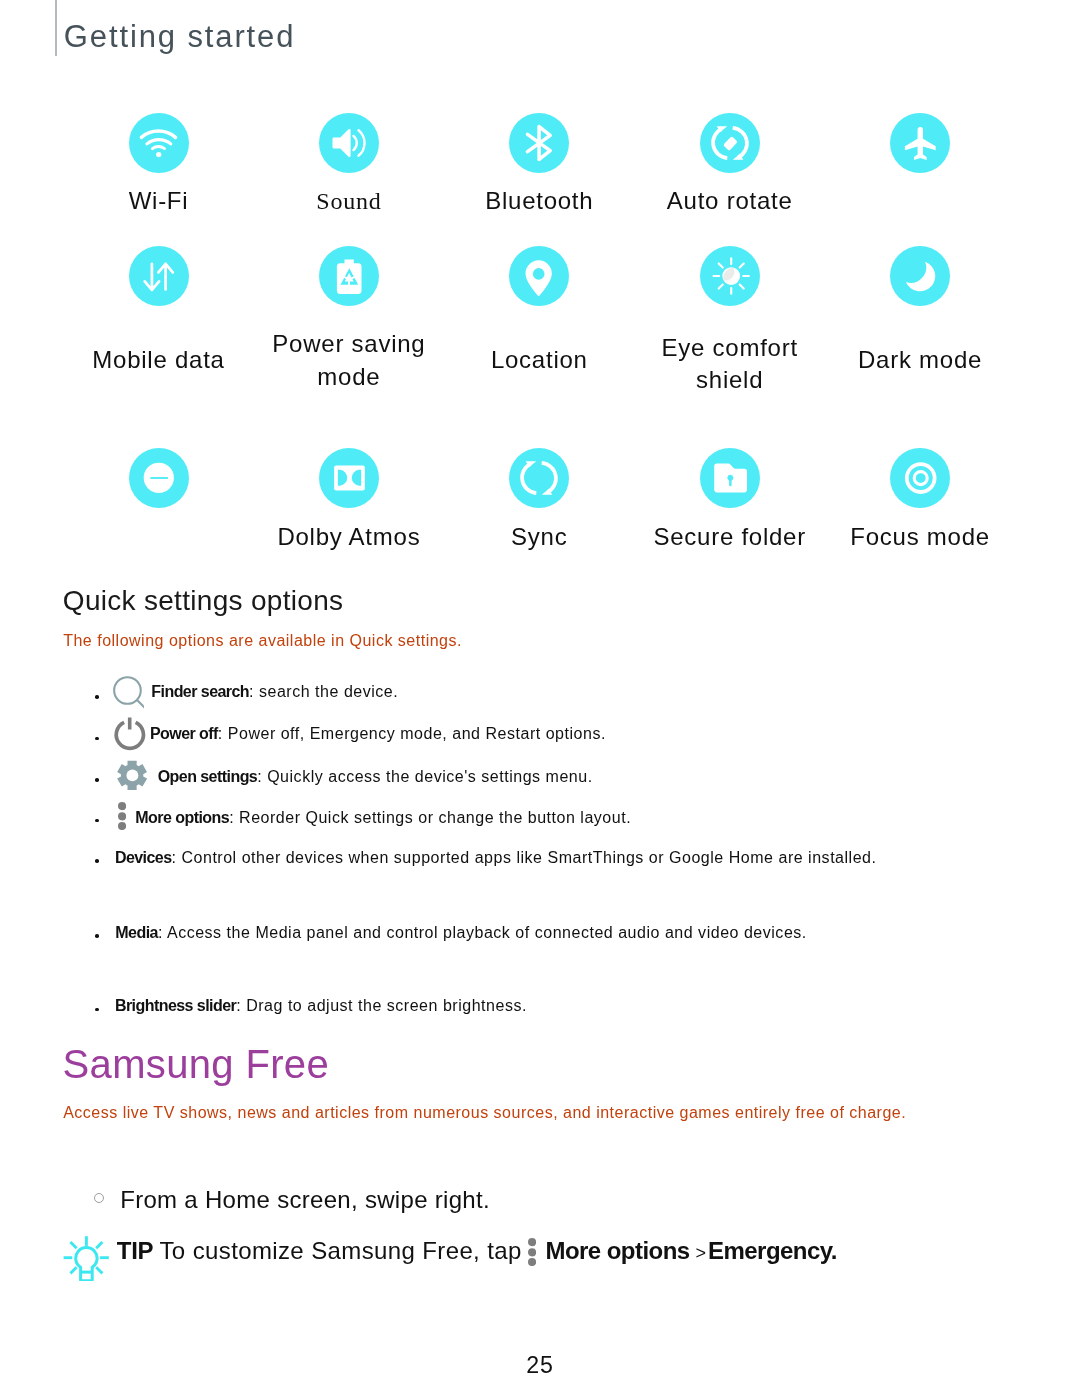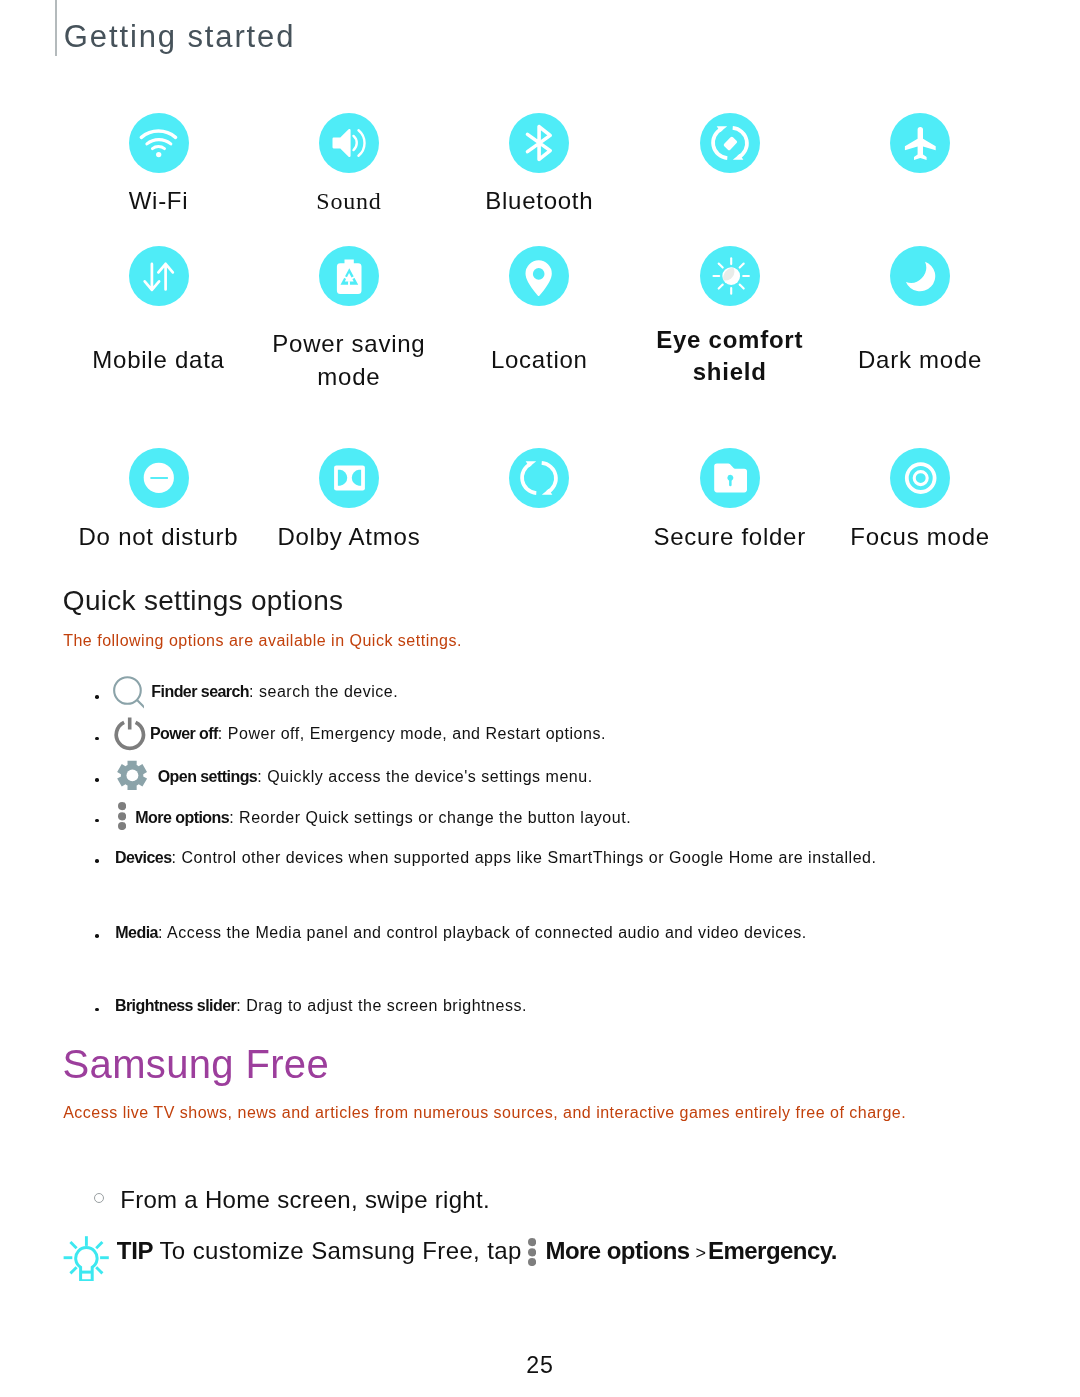--- a/index.html
+++ b/index.html
@@ -198,20 +198,21 @@
           </svg>
         </div>
         <div class="lbl" style="top: 71.5px;">Bluetooth</div>
       </div>
       <div class="tile" style="left: 634.7px; top: 113.3px;">
         <div class="circ">
           <svg width="40" height="40" viewBox="0 0 40 40">
             <use href="#ic-autorotate"></use>
           </svg>
         </div>
+        <div class="lbl" style="top: 71.5px;">Auto rotate</div>
       </div>
       <div class="tile" style="left: 825.1px; top: 113.3px;">
         <div class="circ">
           <svg width="40" height="40" viewBox="0 0 40 40">
             <use href="#ic-airplane"></use>
           </svg>
         </div>
       </div>
       <div class="tile" style="left: 63.5px; top: 245.6px;">
         <div class="circ">
@@ -237,53 +238,53 @@
           </svg>
         </div>
         <div class="lbl" style="top: 98.7px;">Location</div>
       </div>
       <div class="tile" style="left: 634.7px; top: 245.6px;">
         <div class="circ">
           <svg width="40" height="40" viewBox="0 0 40 40">
             <use href="#ic-sun"></use>
           </svg>
         </div>
-        <div class="lbl" style="top: 78px; font-weight: bold;">Eye comfort
+        <div class="lbl" style="top: 86px;">Eye comfort
 shield</div>
       </div>
       <div class="tile" style="left: 825.1px; top: 245.6px;">
         <div class="circ">
           <svg width="40" height="40" viewBox="0 0 40 40">
             <use href="#ic-moon"></use>
           </svg>
         </div>
         <div class="lbl" style="top: 98.7px;">Dark mode</div>
       </div>
       <div class="tile" style="left: 63.5px; top: 447.8px;">
         <div class="circ">
           <svg width="40" height="40" viewBox="0 0 40 40">
             <use href="#ic-dnd"></use>
           </svg>
         </div>
-        <div class="lbl" style="top: 73.4px;">Do not disturb</div>
       </div>
       <div class="tile" style="left: 253.9px; top: 447.8px;">
         <div class="circ">
           <svg width="40" height="40" viewBox="0 0 40 40">
             <use href="#ic-dolby"></use>
           </svg>
         </div>
         <div class="lbl" style="top: 73.4px;">Dolby Atmos</div>
       </div>
       <div class="tile" style="left: 444.3px; top: 447.8px;">
         <div class="circ">
           <svg width="40" height="40" viewBox="0 0 40 40">
             <use href="#ic-sync"></use>
           </svg>
         </div>
+        <div class="lbl" style="top: 73.4px;">Sync</div>
       </div>
       <div class="tile" style="left: 634.7px; top: 447.8px;">
         <div class="circ">
           <svg width="40" height="40" viewBox="0 0 40 40">
             <use href="#ic-folder"></use>
           </svg>
         </div>
         <div class="lbl" style="top: 73.4px;">Secure folder</div>
       </div>
       <div class="tile" style="left: 825.1px; top: 447.8px;">

